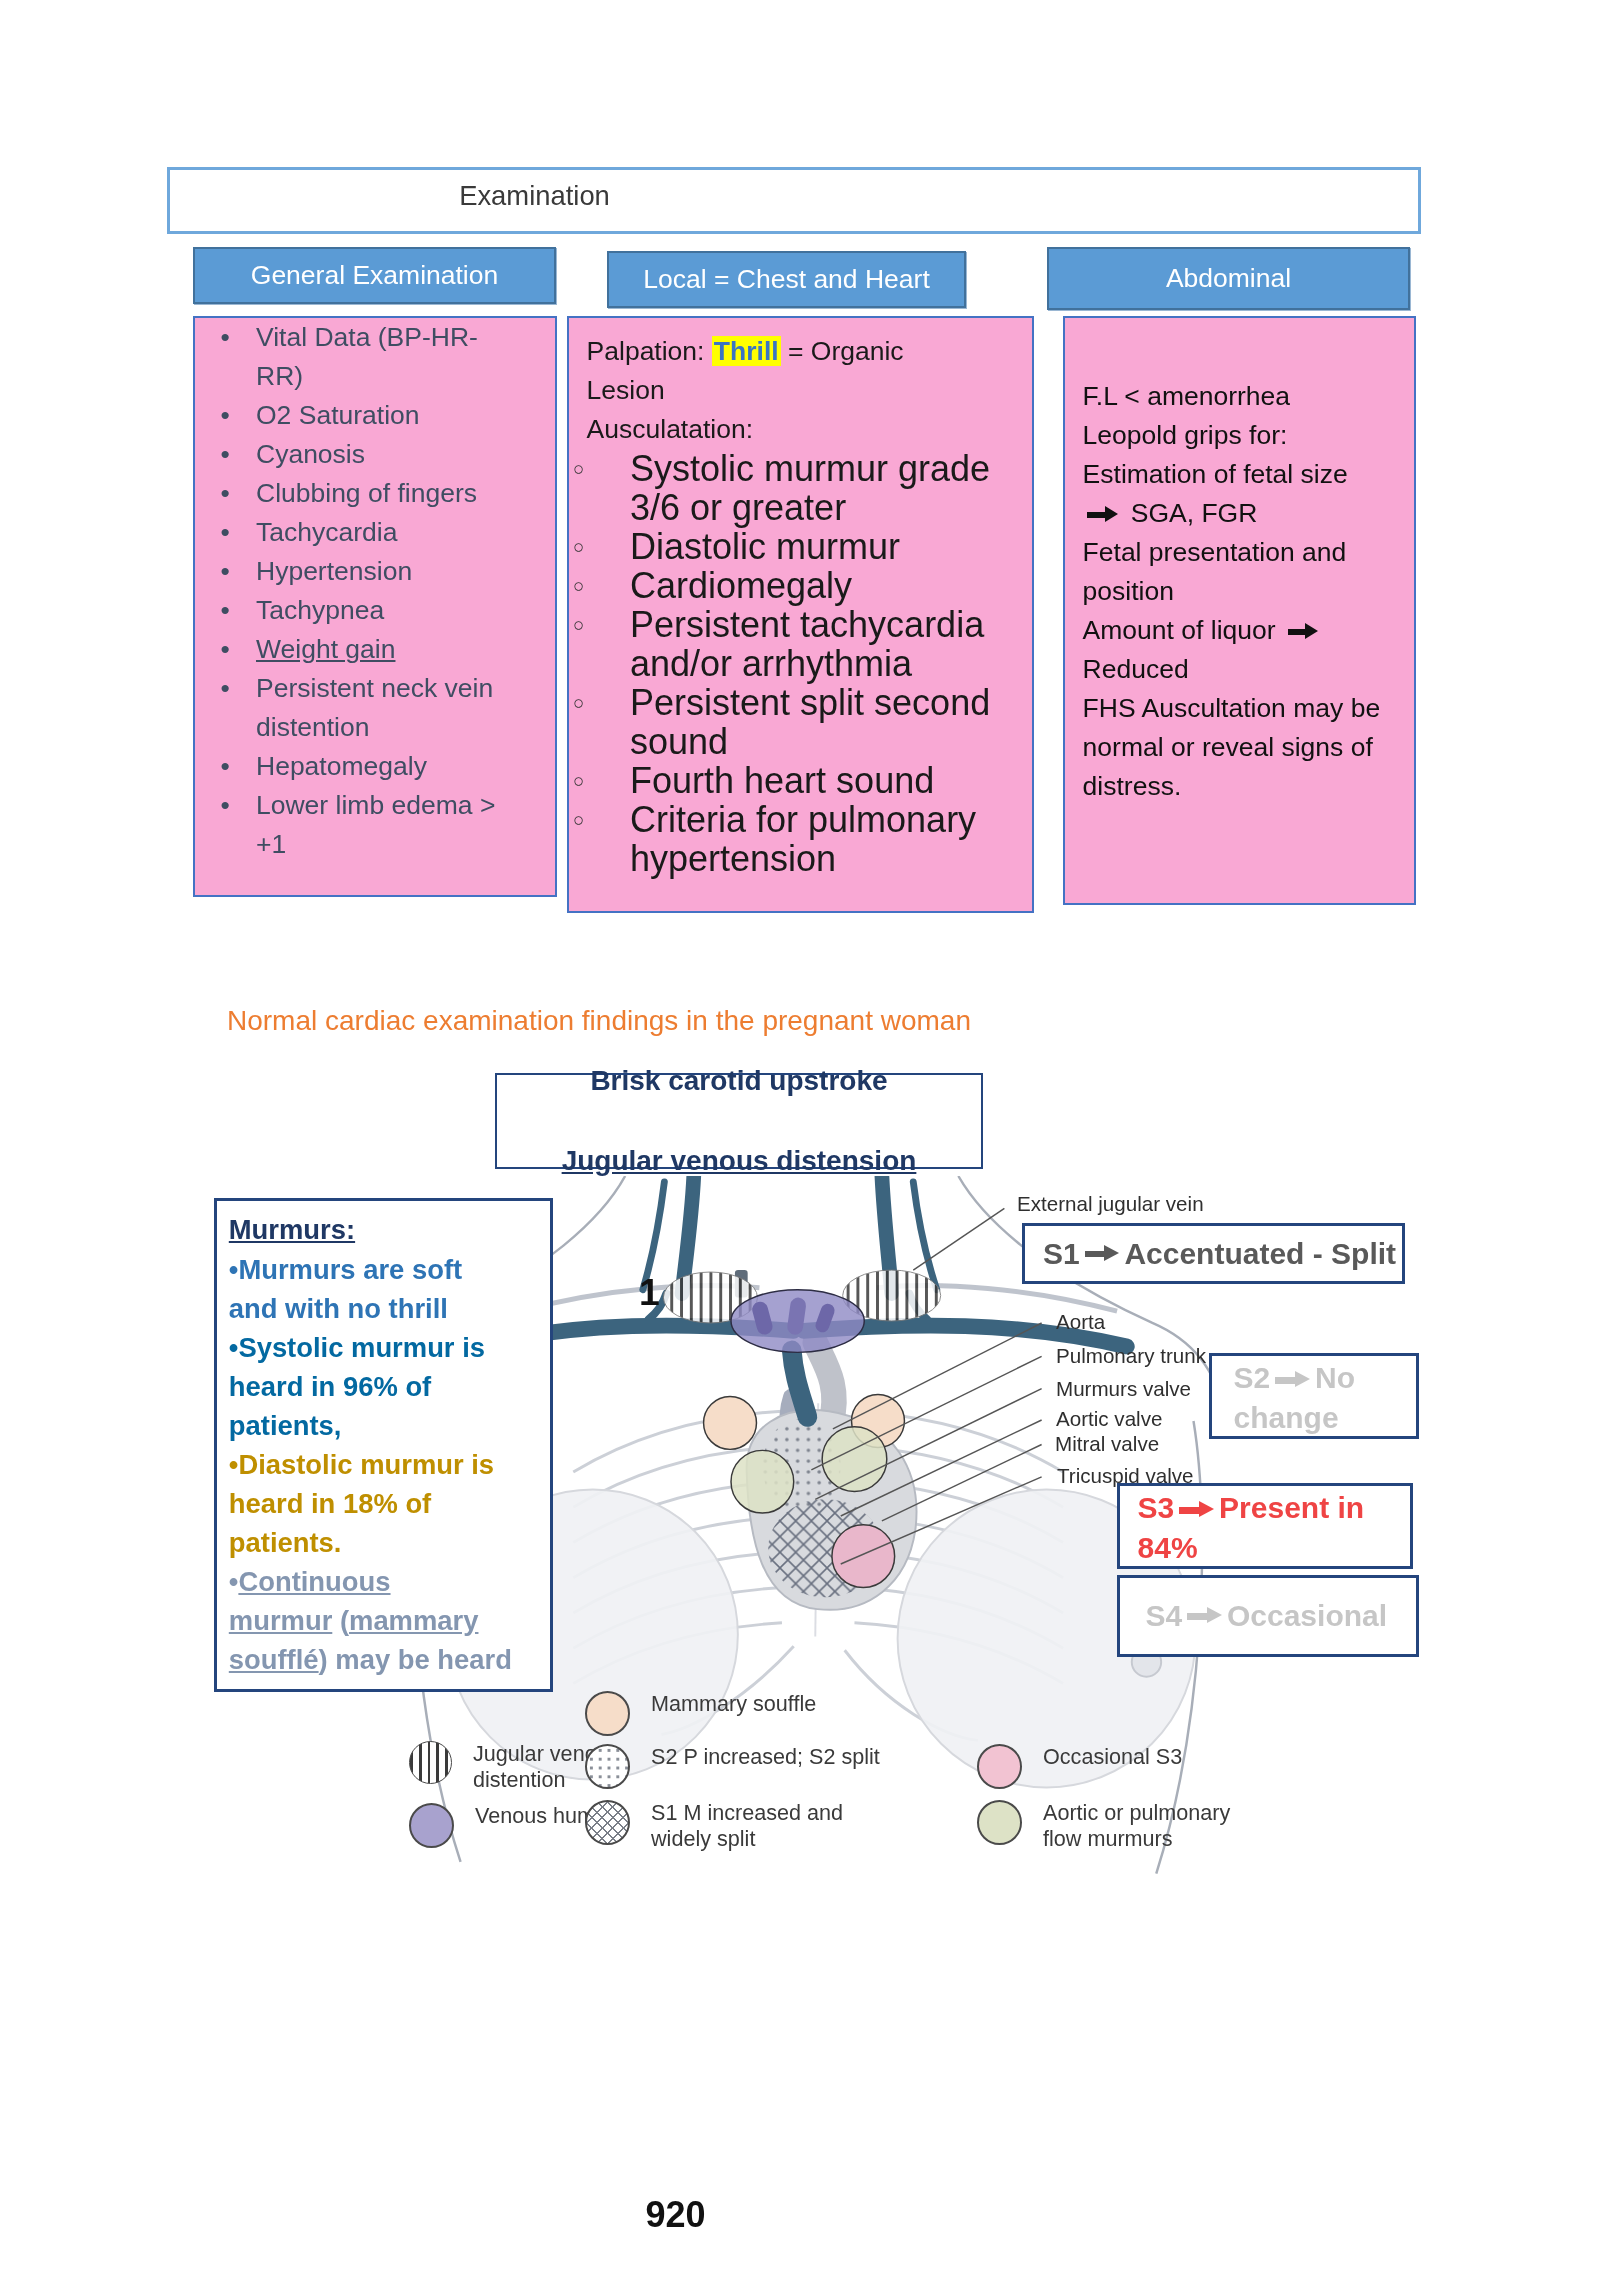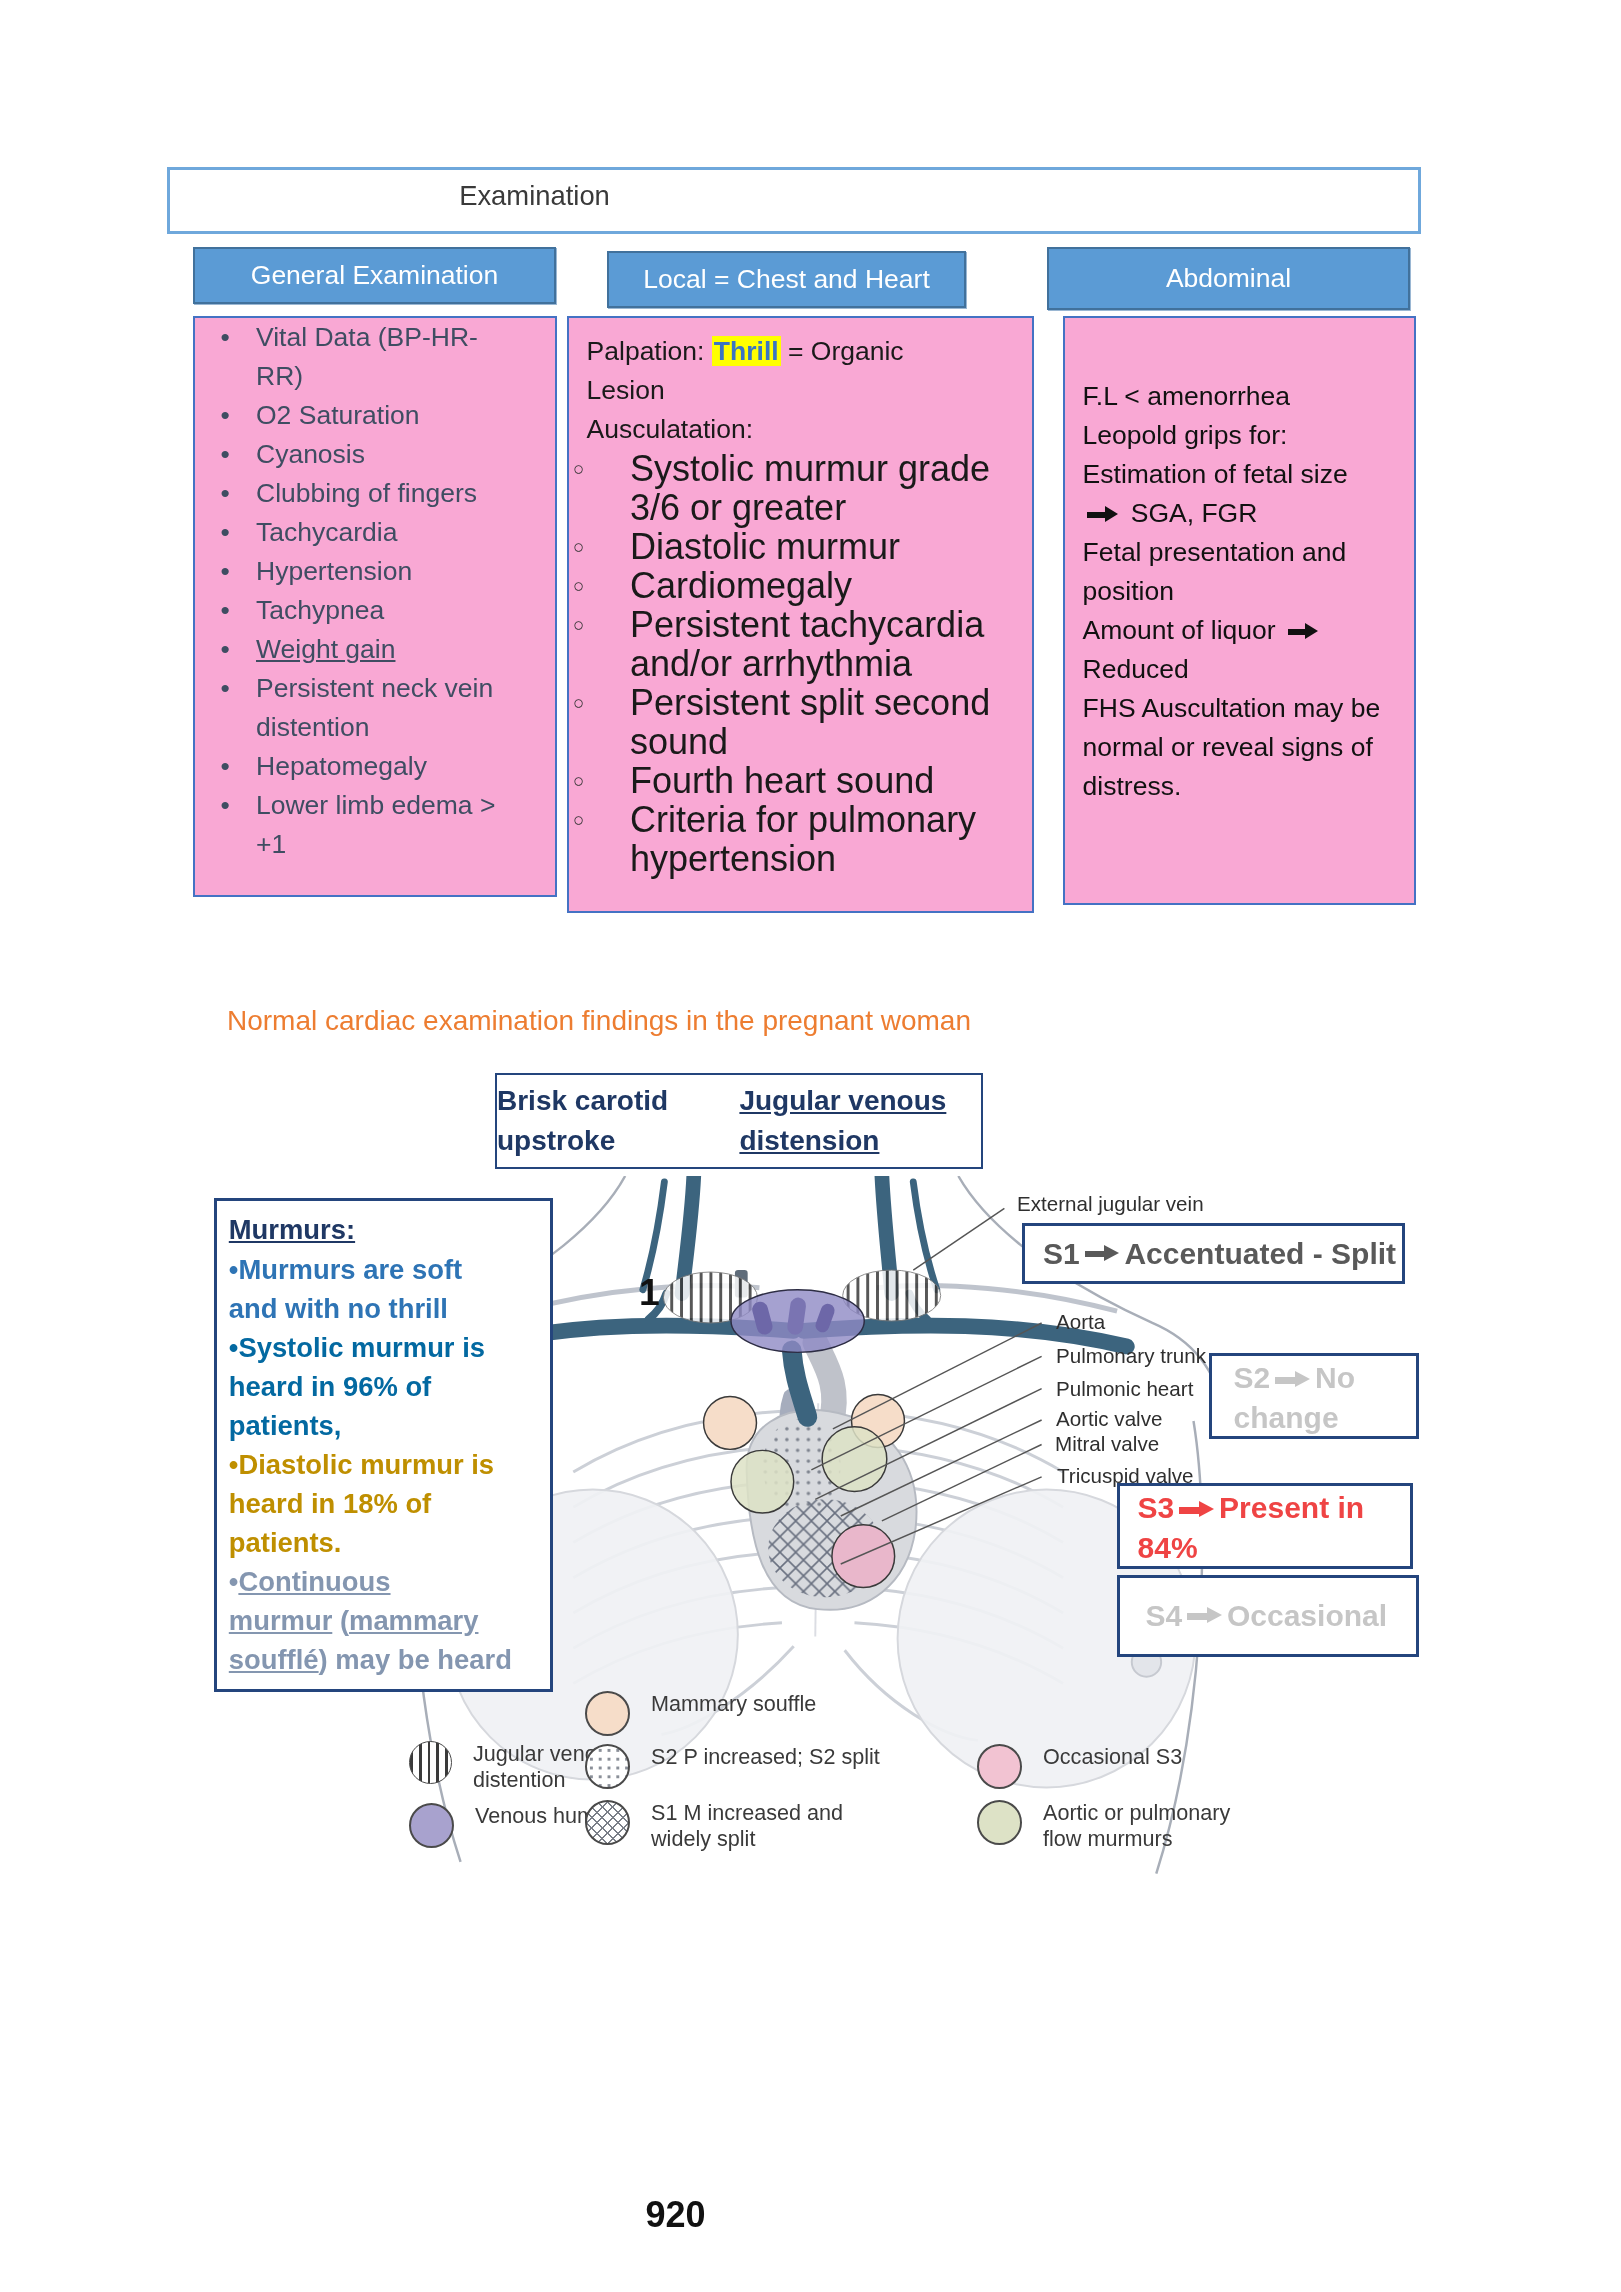--- a/index.html
+++ b/index.html
@@ -43,21 +43,21 @@
   .arr { display:inline-block; vertical-align:-1px; position:relative; width:31px; height:16.7px; margin:0 4.9px; }
   .arr::before { content:""; position:absolute; left:0; top:5.9px; width:18.6px; height:5.9px; background:currentColor; }
   .arr::after  { content:""; position:absolute; left:17.6px; top:0; width:0; height:0;
                  border-left:13.7px solid currentColor; border-top:8.3px solid transparent; border-bottom:8.3px solid transparent; }
 
   
   .fig-heading { left:227px; top:1005px; font-size:28px; color:#ed7d31; }
 
   .navybox { border:2.9px solid #24457d; background:#ffffff; }
   .carotid-box { left:495px; top:1073px; width:484px; height:92px; border-width:2.9px;
-                 display:flex; flex-direction:row; align-items:center; justify-content:center;
+                 display:flex; flex-direction:column; align-items:center; justify-content:center;
                  font-size:28px; font-weight:700; color:#1f3864; line-height:40px;gap:40px; }
   .u { text-decoration:underline; }
 
   .murmurs { left:214px; top:1198px; width:321px; height:480px; border-width:3.9px; padding:7.8px 0 0 11.8px; }
   .m-line { font-size:27.4px; font-weight:700; line-height:39px; }
   .m-title { font-size:27.4px; font-weight:700; color:#1f3864; line-height:41px; }
   .c-blue { color:#2e74b5; }
   .c-orange { color:#0369a1; }
   .c-gold { color:#bf8f00; }
   .c-gray { color:#8496b0; }
@@ -256,21 +256,21 @@
       <path d="M 683 274 L 520 352"></path>
       <path d="M 683 307 L 478 396"></path>
     </g>
 
     <text x="272" y="132" font-size="38" font-weight="700" fill="#111111">1</text>
   </svg>
 
   <div class="abs anat-label" style="left:1017px; top:1192px;">External jugular vein</div>
   <div class="abs anat-label" style="left:1056px; top:1310px;">Aorta</div>
   <div class="abs anat-label" style="left:1056px; top:1344px;">Pulmonary trunk</div>
-  <div class="abs anat-label" style="left:1056px; top:1377px;">Pulmonic heart</div>
+  <div class="abs anat-label" style="left:1056px; top:1377px;">Murmurs valve</div>
   <div class="abs anat-label" style="left:1056px; top:1407px;">Aortic valve</div>
   <div class="abs anat-label" style="left:1055px; top:1432px;">Mitral valve</div>
   <div class="abs anat-label" style="left:1057px; top:1464px;">Tricuspid valve</div>
 
   <div class="abs navybox carotid-box">
     <span>Brisk carotid upstroke</span>
     <span class="u">Jugular venous distension</span>
   </div>
 
   <div class="abs navybox murmurs">

